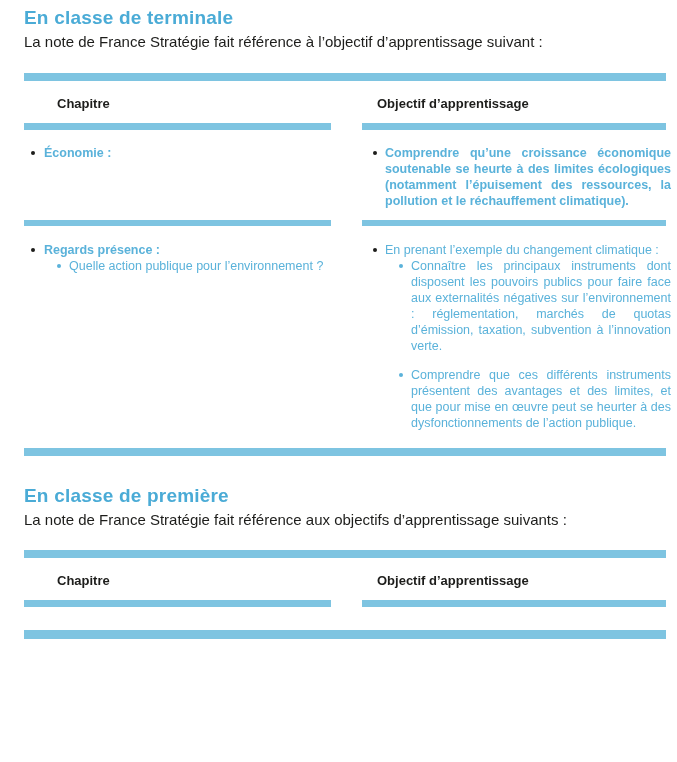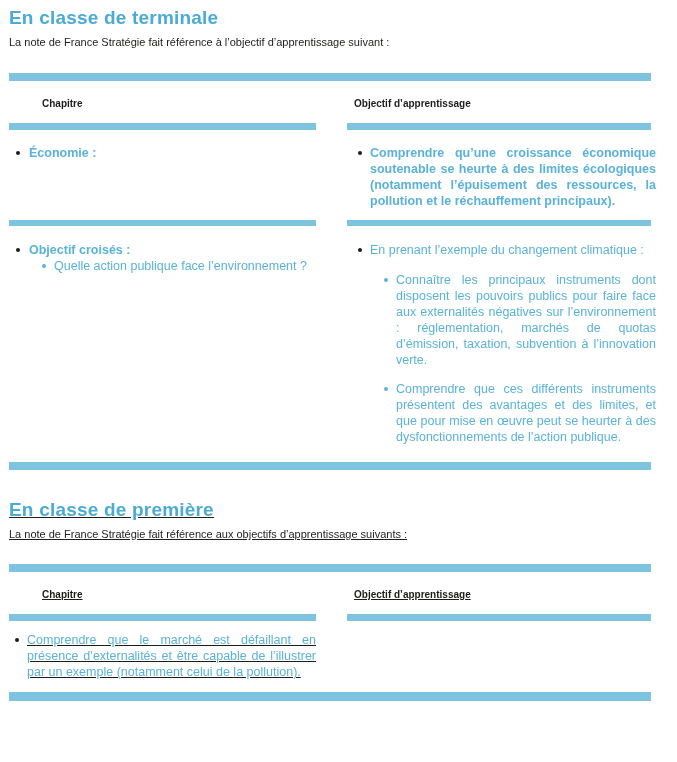--- a/index.html
+++ b/index.html
@@ -8,51 +8,51 @@
     --bar-blue:#7ec4e1;
     --dark:#1d1d1b;
   }
   *{box-sizing:border-box;}
   html,body{margin:0;padding:0;}
   body{
     width:677px;height:762px;overflow:hidden;background:#ffffff;
     font-family:"Liberation Sans","DejaVu Sans",sans-serif;
     color:var(--dark);
   }
-  .page{padding:0 20px 0 9px;width:615px;}
+  .page{padding:0 20px 0 24px;width:615px;}
 
   h2.sec-heading{
     margin:6px 0 0;
     font-size:19px;line-height:23px;font-weight:bold;
     color:var(--heading-blue);
     letter-spacing:.2px;
   }
   p.sec-intro{
     margin:5px 0 0;
-    font-size:11px;line-height:16px;color:var(--dark);
+    font-size:15px;line-height:16px;color:var(--dark);
   }
 
   .table{width:642px;}
   .t1{margin-top:23px;}
   .t2{margin-top:22px;}
 
   .bar{background:var(--bar-blue);}
   .bar.full{height:8px;width:642px;}
   .bar.full.thick{height:9px;}
   .bar.col{height:7px;}
   .bar.divider{height:6px;}
 
   .cols{display:grid;grid-template-columns:307px 304px;column-gap:31px;}
 
   .thead .th{
-    font-size:10px;font-weight:bold;color:var(--dark);
+    font-size:13px;font-weight:bold;color:var(--dark);
     padding-top:15px;padding-bottom:12px;line-height:15px;
   }
   .th.chap{padding-left:33px;}
-  .th.obj{padding-left:7px;}
+  .th.obj{padding-left:7px;margin-left:8px;}
 
   .trow{padding-top:15px;padding-bottom:11px;gap:36px;}
   .trow.row2{padding-top:16px;padding-bottom:17px;}
   .trow.single{padding-top:11px;padding-bottom:12px;}
 
   .li{display:flex;align-items:flex-start;}
   .dot{flex:0 0 auto;width:4px;height:4px;border-radius:50%;margin-top:6px;}
   .dot.dark{background:var(--dark);}
   .dot.blue{background:var(--text-blue);}
 
@@ -65,24 +65,24 @@
   
   .cell.chap .lvl1 .dot{margin-left:7px;margin-right:9px;}
   .cell.chap .lvl2{margin-left:33px;}
   .cell.chap .lvl2 .dot{margin-right:8px;}
 
   
   .cell.obj .lvl1 .dot{margin-left:6px;margin-right:8px;}
   .cell.obj .lvl2{margin-left:32px;}
   .cell.obj .lvl2 .dot{margin-right:8px;}
 
-  .mt14{margin-top:14px;}
+  .mt14{}
   .mt13{margin-top:13px;}
 
-  .sec2{margin-top:28px;text-decoration:underline;}
+  .sec2{margin-top:28px;}
 </style>
 </head>
 <body>
 
 <div class="page">
 
   <section>
     <h2 class="sec-heading">En classe de terminale</h2>
     <p class="sec-intro">La note de France Stratégie fait référence à l’objectif d’apprentissage suivant :</p>
 
@@ -102,39 +102,39 @@
       <div class="cols trow">
         <div class="cell chap">
           <div class="li lvl1">
             <span class="dot dark"></span>
             <div class="txt bold">Économie :</div>
           </div>
         </div>
         <div class="cell obj">
           <div class="li lvl1">
             <span class="dot dark"></span>
-            <div class="txt just bold">Comprendre qu’une croissance économique soutenable se heurte à des limites écologiques (notamment l’épuisement des ressources, la pollution et le réchauffement principaux).</div>
+            <div class="txt just bold">Comprendre qu’une croissance économique soutenable se heurte à des limites écologiques (notamment l’épuisement des ressources, la pollution et le réchauffement climatique).</div>
           </div>
         </div>
       </div>
 
       <div class="cols">
         <div class="bar divider"></div>
         <div class="bar divider"></div>
       </div>
 
       <div class="cols trow row2">
         <div class="cell chap">
           <div class="li lvl1">
             <span class="dot dark"></span>
-            <div class="txt bold">Objectif croisés :</div>
+            <div class="txt bold">Regards présence :</div>
           </div>
           <div class="li lvl2">
             <span class="dot blue"></span>
-            <div class="txt">Quelle action publique face l’environnement ?</div>
+            <div class="txt">Quelle action publique pour l’environnement ?</div>
           </div>
         </div>
         <div class="cell obj">
           <div class="li lvl1">
             <span class="dot dark"></span>
             <div class="txt">En prenant l’exemple du changement climatique :</div>
           </div>
           <div class="li lvl2 mt14">
             <span class="dot blue"></span>
             <div class="txt just">Connaître les principaux instruments dont disposent les pouvoirs publics pour faire face aux externalités négatives sur l’environnement : réglementation, marchés de quotas d’émission, taxation, subvention à l’innovation verte.</div>
@@ -162,24 +162,20 @@
         <div class="th obj">Objectif d’apprentissage</div>
       </div>
 
       <div class="cols">
         <div class="bar col"></div>
         <div class="bar col"></div>
       </div>
 
       <div class="cols trow single">
         <div class="cell obj">
-          <div class="li lvl1">
-            <span class="dot dark"></span>
-            <div class="txt just">Comprendre que le marché est défaillant en présence d’externalités et être capable de l’illustrer par un exemple (notamment celui de la pollution).</div>
-          </div>
         </div>
       </div>
 
       <div class="bar full thick"></div>
     </div>
   </section>
 
 </div>
 
 </body></html>

